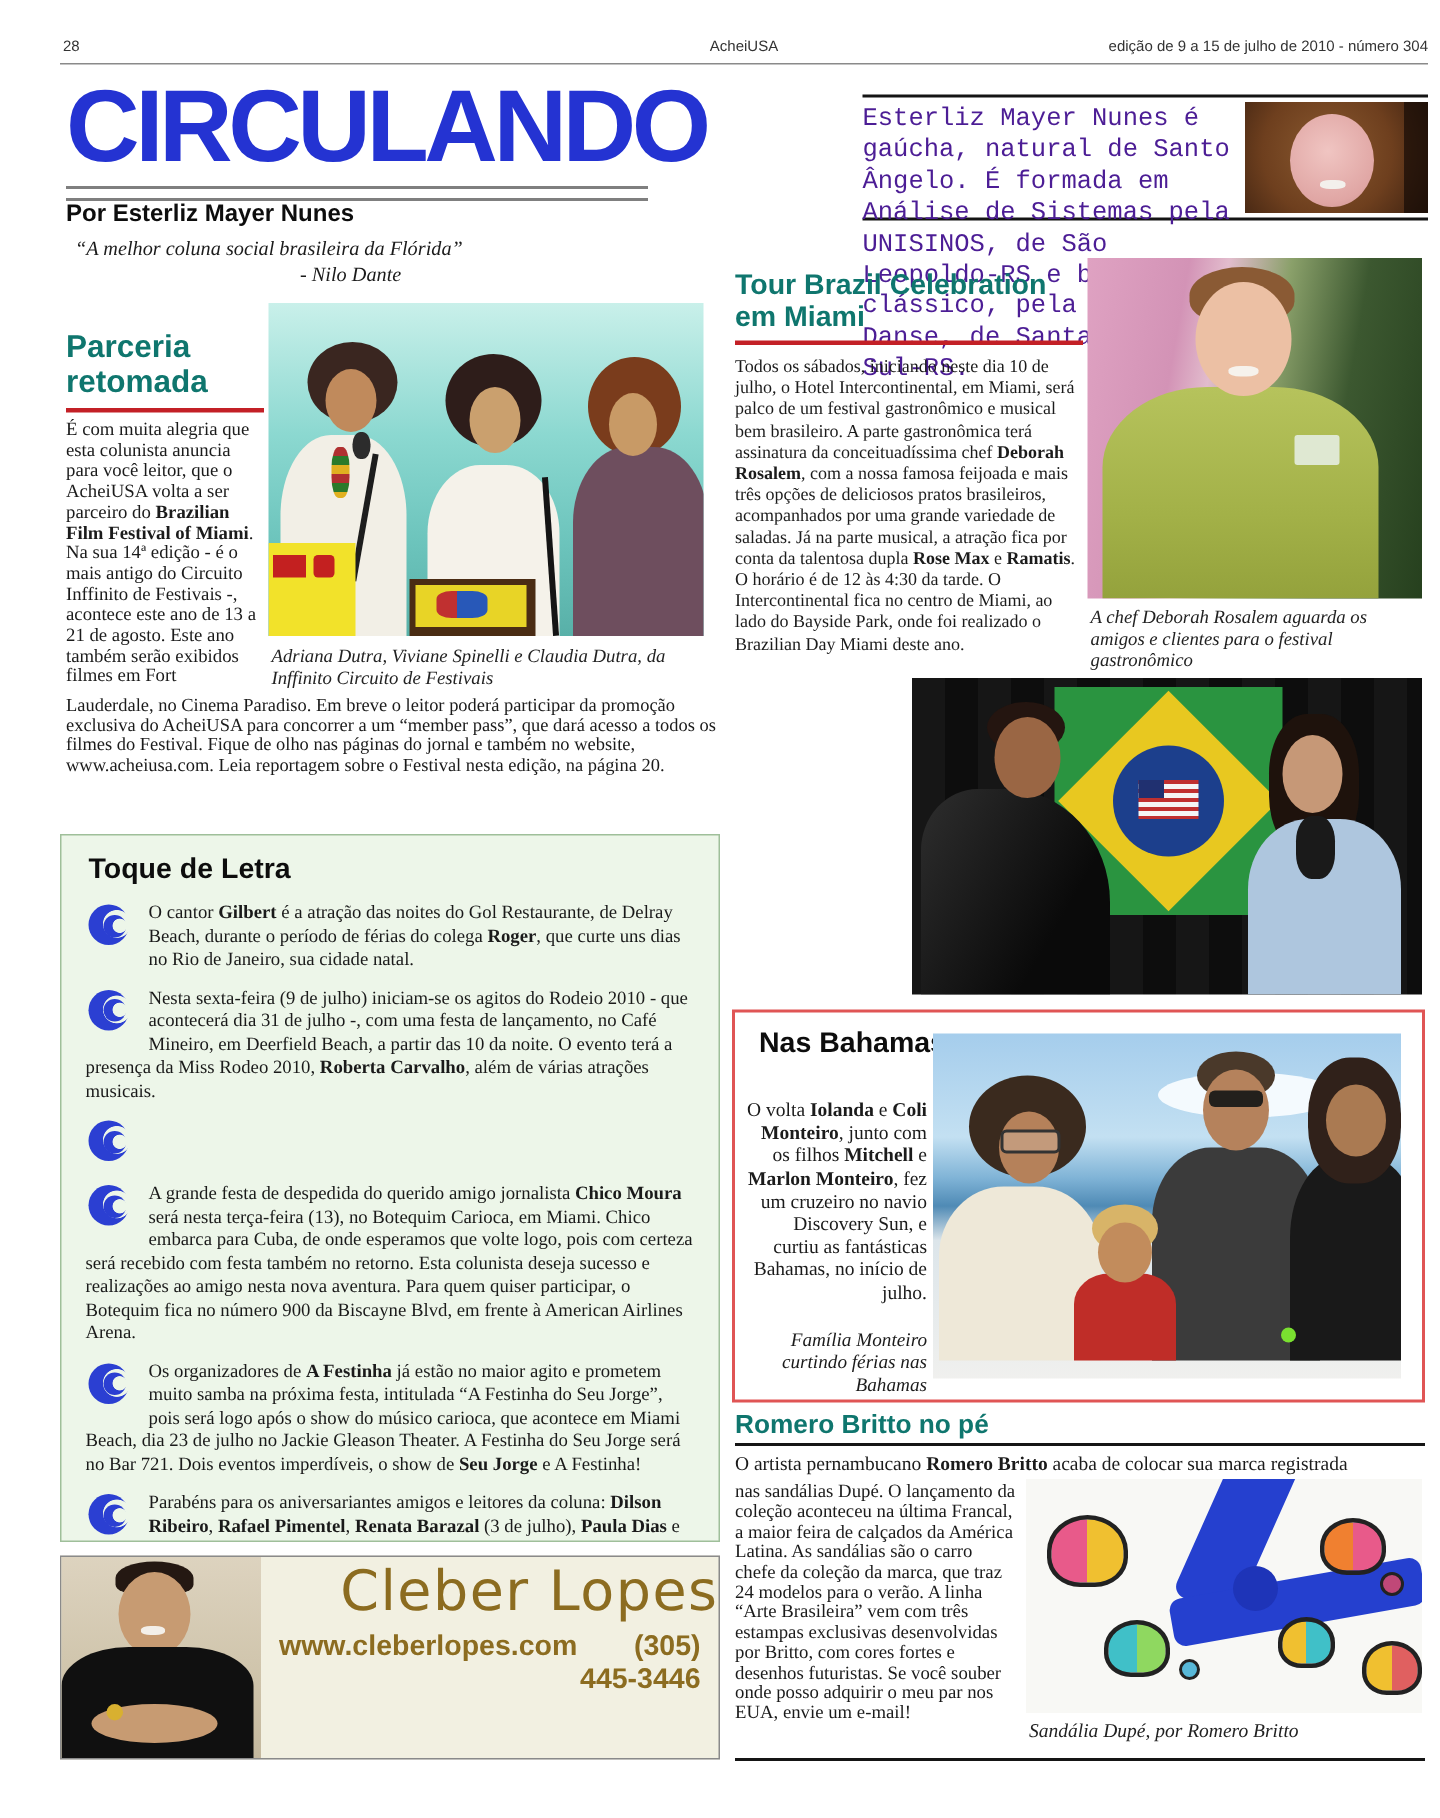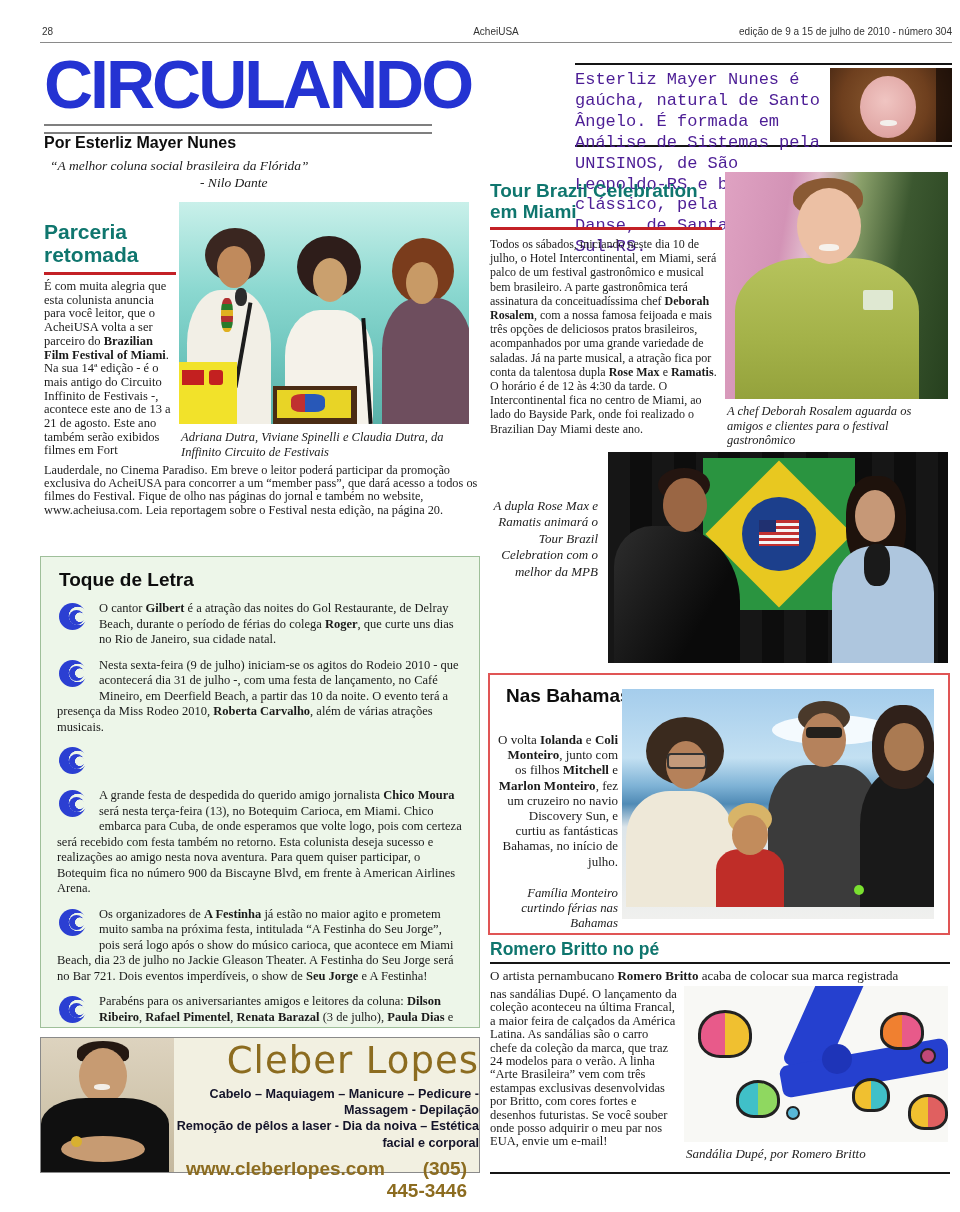--- a/index.html
+++ b/index.html
@@ -269,24 +269,20 @@
     <div class="ph-cleber">
       <div class="hair"></div>
       <div class="head"></div>
       <div class="smile"></div>
       <div class="body"></div>
       <div class="arms"></div>
       <div class="watch"></div>
     </div>
     <div class="ad-right">
       <div class="ad-brand">Cleber Lopes</div>
-      <div class="ad-svc">
-        <div>Cabelo – Maquiagem – Manicure – Pedicure - Massagem - Depilação</div>
-        <div>Remoção de pêlos a laser -  Dia da noiva – Estética facial e corporal</div>
-      </div>
       <div class="ad-row">
         <span>www.cleberlopes.com</span>
         <span>(305) 445-3446</span>
       </div>
     </div>
   </div>
 
   <h2 class="sec-h" style="left:490px;top:181px;width:240px;font-size:19px;margin:0;">Tour Brazil Celebration em Miami</h2>
   <div class="red-rule" style="left:490px;top:227px;width:232px;"></div>
   <p class="serif-block" style="left:490px;top:237px;width:230px;margin:0;font-size:12px;line-height:14.2px;"><span>Todos os sábados, iniciando neste dia 10 de julho, o Hotel Intercontinental, em Miami, será palco de um festival gastronômico e musical bem brasileiro. A parte gastronômica terá assinatura da conceituadíssima chef </span><span class="bseg">Deborah Rosalem</span><span>, com a nossa famosa feijoada e mais três opções de deliciosos pratos brasileiros, acompanhados por uma grande variedade de saladas. Já na parte musical, a atração fica por conta da talentosa dupla </span><span class="bseg">Rose Max</span><span> e </span><span class="bseg">Ramatis</span><span>. O horário é de 12 às 4:30 da tarde. O Intercontinental fica no centro de Miami, ao lado do Bayside Park, onde foi realizado o Brazilian Day Miami deste ano.</span></p>
@@ -307,21 +303,20 @@
     <div class="usflag"></div>
     <div class="canton"></div>
     <div class="mbody"></div>
     <div class="mhair"></div>
     <div class="mface"></div>
     <div class="whair"></div>
     <div class="wbody"></div>
     <div class="wscarf"></div>
     <div class="wface"></div>
   </div>
-  <p class="caption" style="left:490px;top:498px;width:108px;margin:0;text-align:right;font-size:13px;line-height:16.4px;">A dupla Rose Max e Ramatis animará o Tour Brazil Celebration com o melhor da MPB</p>
 
   <div class="bahamas-box">
     <h3>Nas Bahamas</h3>
     <p class="bah-text"><span>O volta </span><span class="bseg">Iolanda</span><span> e </span><span class="bseg">Coli Monteiro</span><span>, junto com os filhos </span><span class="bseg">Mitchell</span><span> e </span><span class="bseg">Marlon Monteiro</span><span>, fez um cruzeiro no navio Discovery Sun, e curtiu as fantásticas Bahamas, no início de julho.</span></p>
     <p class="bah-caption">Família Monteiro curtindo férias nas Bahamas</p>
     <div class="photo ph-bahamas" style="left:132px;top:14px;width:312px;height:230px;">
       <div class="cloud"></div>
       <div class="b1shirt"></div>
       <div class="b1hair"></div>
       <div class="b1face"></div>

